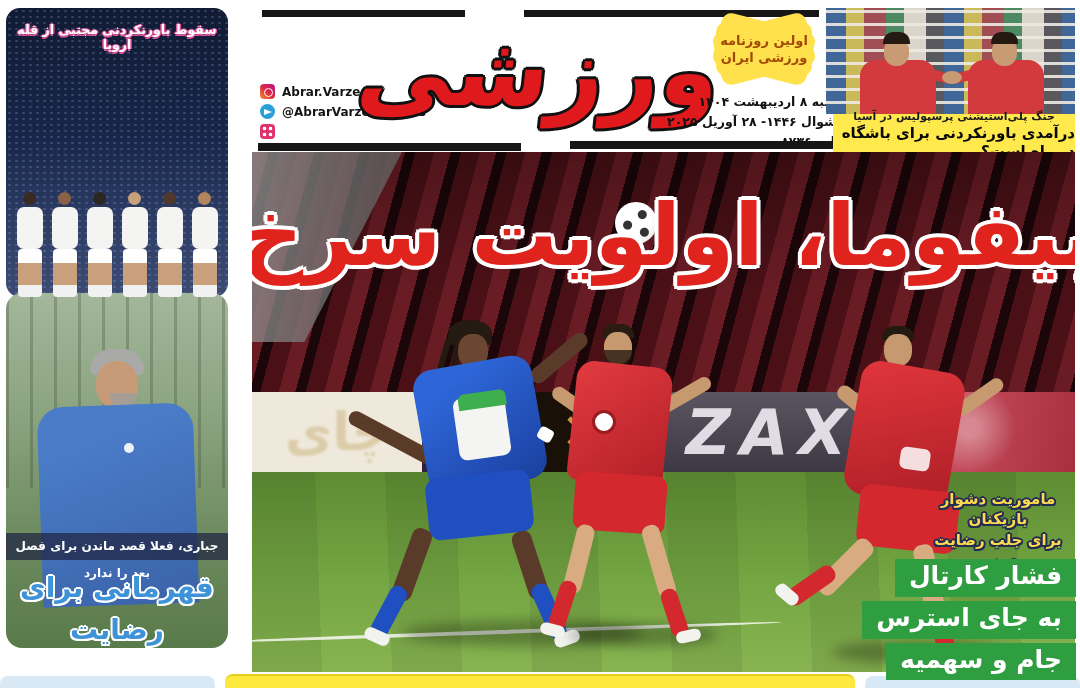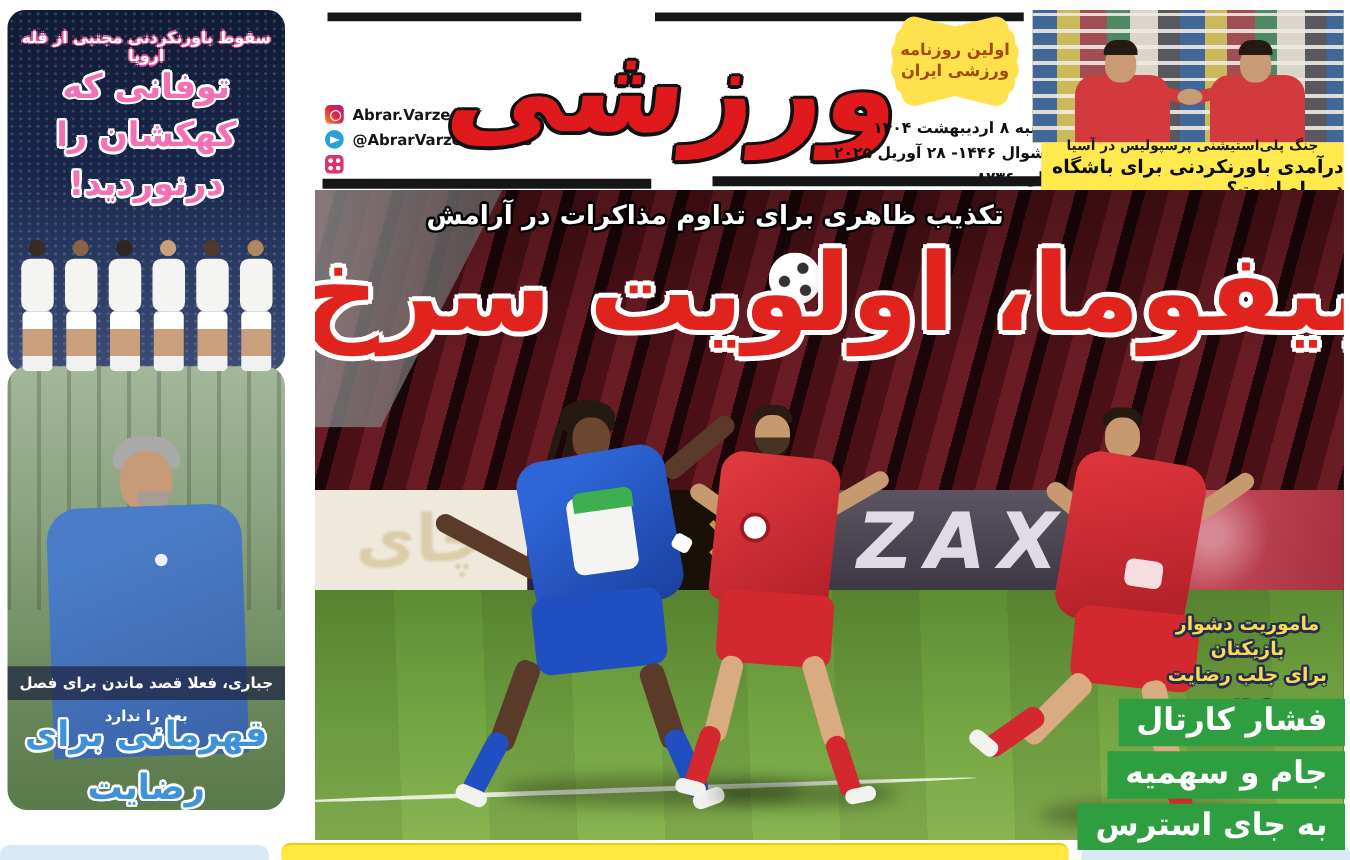--- a/index.html
+++ b/index.html
@@ -140,24 +140,20 @@
   .strip-right { left:865px; top:676px; width:215px; height:12px; background:#d8e8f4; }
 </style>
 </head>
 <body>
 
 <div class="page">
 
   <div class="abs card card-real">
     <div class="crowd-dots"></div>
     <div class="real-kicker rtl opink">سقوط باورنکردنی مجتبی از قله اروپا</div>
-    <div class="real-headline rtl ow">
-      <div>توفانی که کهکشان را</div>
-      <div>درنوردید!</div>
-    </div>
     <div class="rm-row">
       <div class="rm-player">
           <div class="rm-head" style="background:#3a2b22"></div>
           <div class="rm-torso"></div>
           <div class="rm-lower"></div>
         </div>
       <div class="rm-player">
           <div class="rm-head" style="background:#8a6248"></div>
           <div class="rm-torso"></div>
           <div class="rm-lower"></div>
@@ -323,31 +319,30 @@
       <div class="part" style="left:648px; top:296px; width:30px; height:22px; background:rgba(255,255,255,.85); border-radius:6px; transform:rotate(8deg);"></div>
       <div class="part" style="left:606px; top:336px; width:100px; height:62px; background:#d3282e; border-radius:12px; transform:rotate(6deg);"></div>
       <div class="part skin3" style="left:583px; top:380px; width:20px; height:70px; transform:rotate(45deg);"></div>
       <div class="part" style="left:550px; top:406px; width:18px; height:55px; background:#d3282e; transform:rotate(55deg); border-radius:8px;"></div>
       <div class="part" style="left:522px; top:436px; width:26px; height:13px; background:#f2f2ef; transform:rotate(40deg); border-radius:6px;"></div>
       <div class="part skin3" style="left:668px; top:392px; width:20px; height:80px; transform:rotate(-12deg);"></div>
       <div class="part" style="left:684px; top:462px; width:18px; height:58px; background:#d3282e; transform:rotate(-15deg); border-radius:8px;"></div>
       <div class="part" style="left:694px; top:512px; width:26px; height:13px; background:#f2f2ef; transform:rotate(-10deg); border-radius:6px;"></div>
     </div>
 
-    <div class="main-kicker rtl ob">تکذیب ظاهری برای تداوم مذاکرات در آرامش</div>
     <div class="main-headline rtl ow-thick">بیفوما، اولویت سرخ‌ها</div>
   </div>
 
   <div class="abs br-kicker rtl onavy">
     <div>ماموریت دشوار بازیکنان</div>
     <div>برای جلب رضایت مربی</div>
   </div>
   <div class="abs green-stack">
     <div class="green-line rtl">فشار کارتال</div>
+    <div class="green-line rtl">به جای استرس</div>
     <div class="green-line rtl">جام و سهمیه</div>
-    <div class="green-line rtl">به جای استرس</div>
   </div>
 
   <div class="abs strip strip-left"></div>
   <div class="abs strip strip-mid"></div>
   <div class="abs strip strip-right"></div>
 
 </div>
 
 </body></html>

